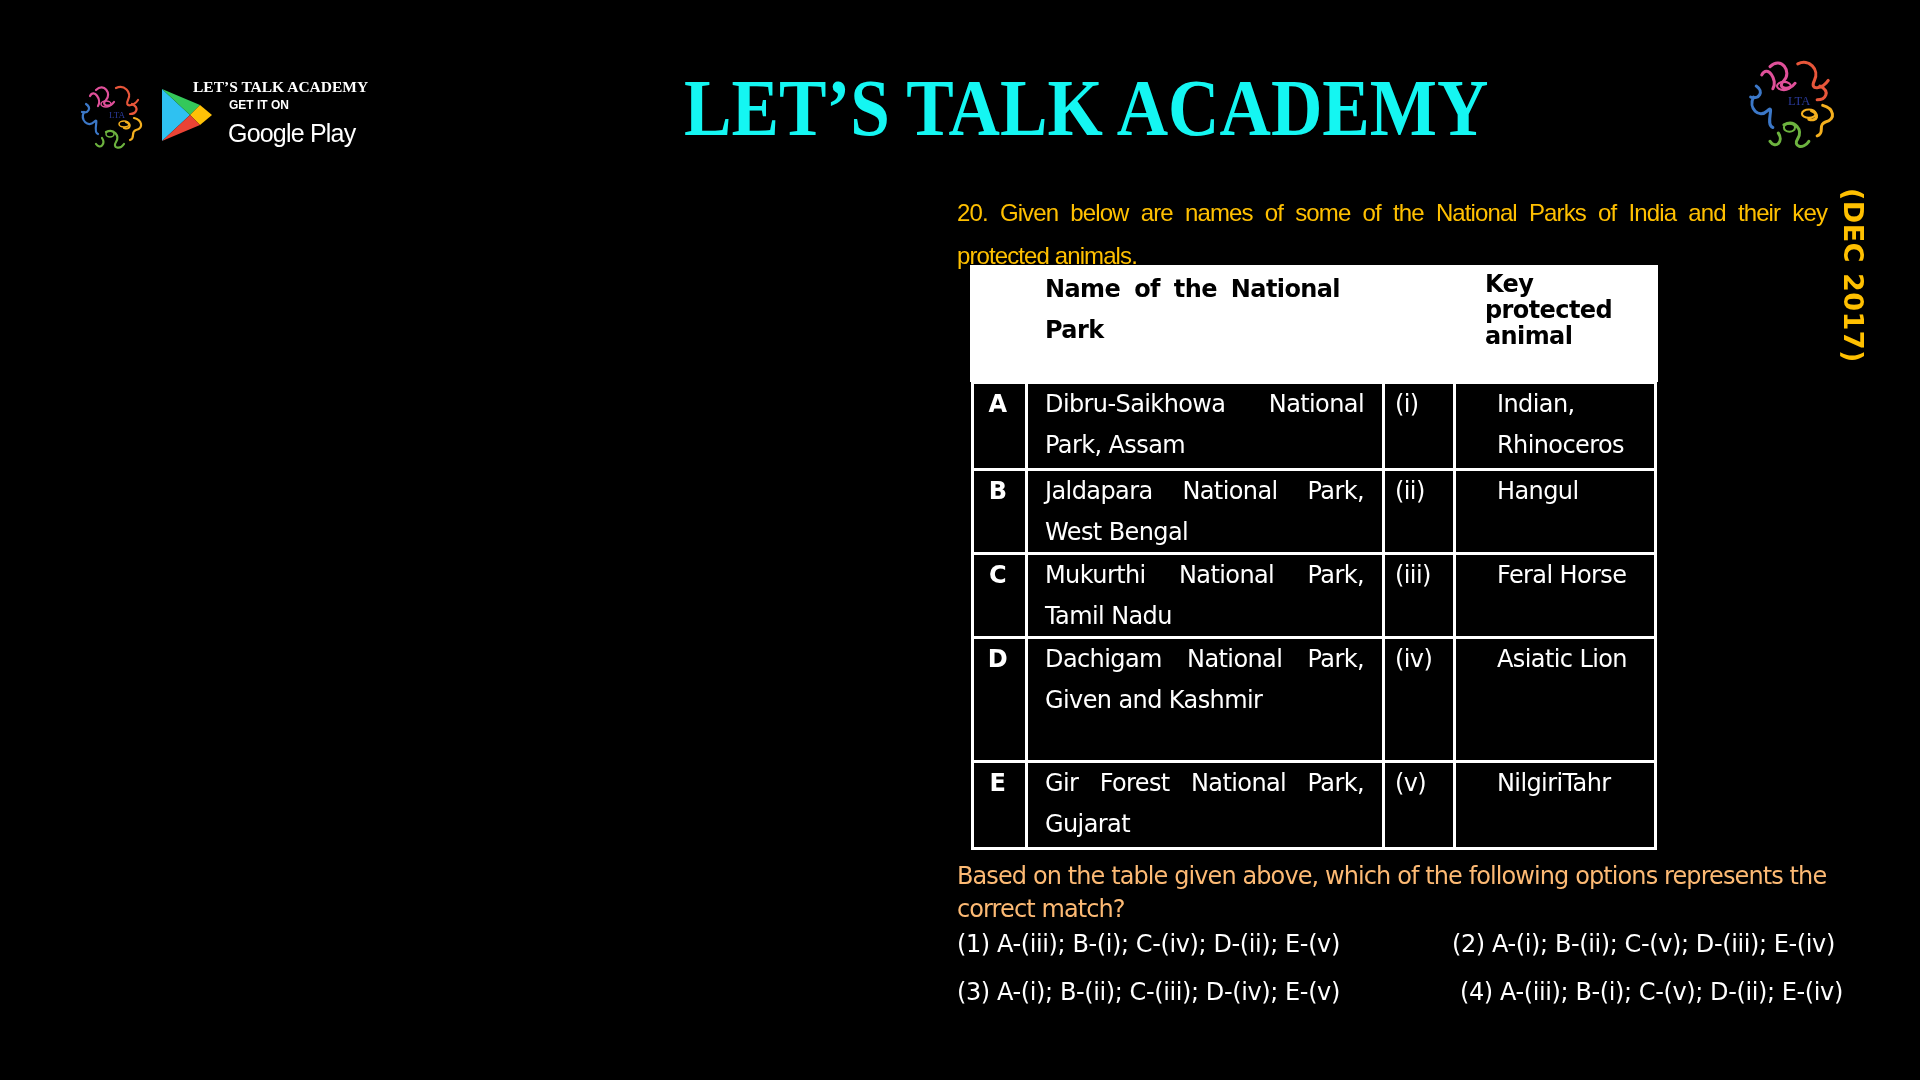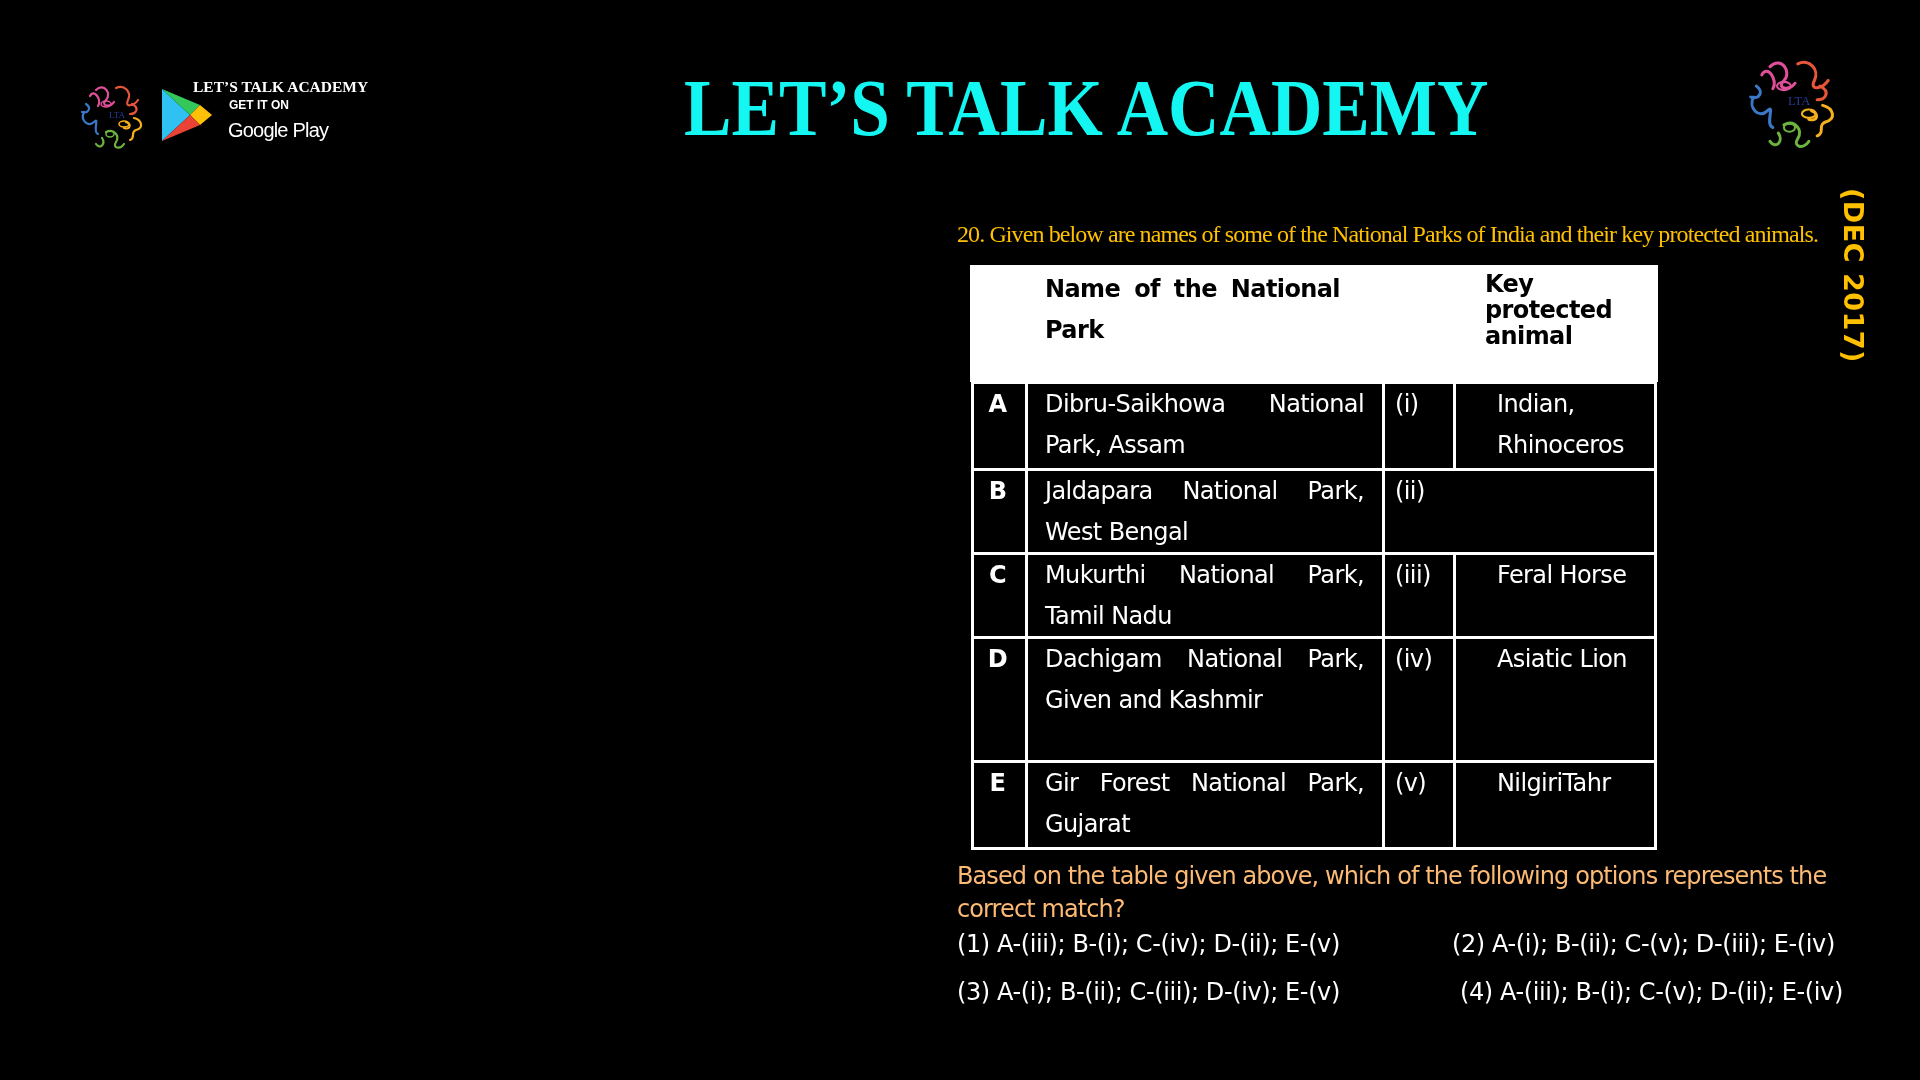--- a/index.html
+++ b/index.html
@@ -49,21 +49,21 @@
       font-weight: bold;
       font-size: 12px;
       color: #ffffff;
       white-space: nowrap;
     }
     .badge-gplay {
       position: absolute;
       left: 228px;
       top: 119px;
       font-family: "Liberation Sans", sans-serif;
-      font-size: 20px;
+      font-size: 25px;
       color: #ffffff;
       white-space: nowrap;
       letter-spacing: -0.8px;
     }
 
     
     .main-title {
       position: absolute;
       left: 684px;
       top: 63px;
@@ -102,29 +102,28 @@
       white-space: nowrap;
       letter-spacing: 0.5px;
     }
 
     
     .question-intro {
       position: absolute;
       left: 957px;
       top: 191px;
       width: 870px;
-      font-family: Liberation Serif, serif;
-      font-size: 24px;
-      line-height: 33px;
+      font-family: Liberation Sans, sans-serif;
+      font-size: 24px;
+      line-height: 43px;
       color: #FFC000;
       text-align: justify;
       text-align-last: left;
       letter-spacing: -0.9px;
       word-spacing: 0px;
-      margin-top: 27px;
     }
 
     
     .np-table {
       position: absolute;
       left: 970px;
       top: 265px;
       width: 688px;
     }
     .np-header {
@@ -307,20 +306,21 @@
     <div class="np-row row-a">
       <div class="cell-letter">A</div>
       <div class="cell-name">Dibru-Saikhowa National Park, Assam</div>
       <div class="cell-num">(i)</div>
       <div class="cell-animal">Indian, Rhinoceros</div>
     </div>
     <div class="np-row row-b">
       <div class="cell-letter">B</div>
       <div class="cell-name">Jaldapara National Park, West Bengal</div>
       <div class="cell-num">(ii)</div>
+      <div class="cell-animal">Hangul</div>
     </div>
     <div class="np-row row-c">
       <div class="cell-letter">C</div>
       <div class="cell-name">Mukurthi National Park, Tamil Nadu</div>
       <div class="cell-num">(iii)</div>
       <div class="cell-animal">Feral Horse</div>
     </div>
     <div class="np-row row-d">
       <div class="cell-letter">D</div>
       <div class="cell-name">Dachigam National Park, Given and Kashmir</div>

